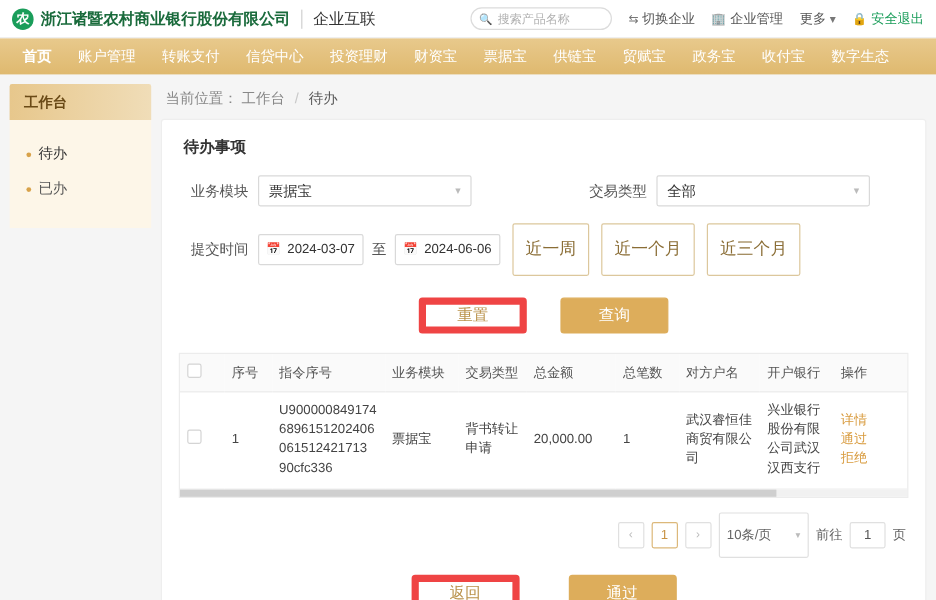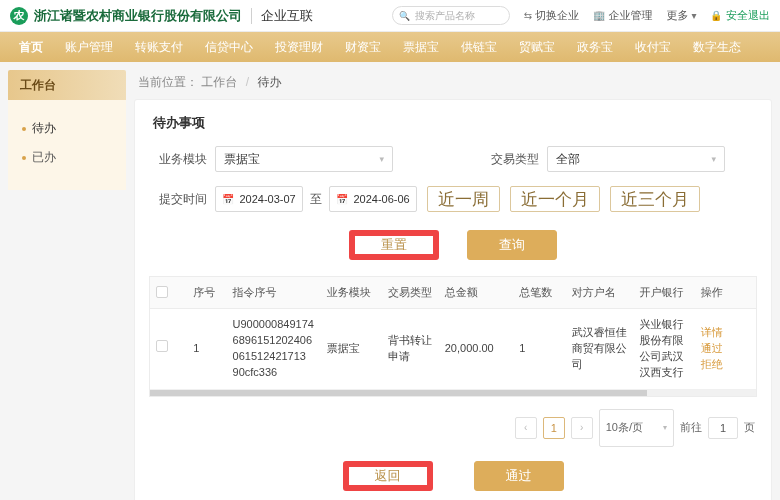--- a/index.html
+++ b/index.html
@@ -141,23 +141,23 @@
   .gap-mid { width: 88px; }
   .date-input {
     width: 88px; height: 26px;
     border: 1px solid #d9d9d9; border-radius: 2px; background: #fff;
     display: flex; align-items: center; gap: 5px;
     padding: 0 6px; font-size: 11px; color: #333;
   }
   .cal-ic { color: #b5b5b5; font-size: 10px; }
   .to-word { margin: 0 7px; font-size: 12px; color: #555; }
   .qbtn {
-    height: 26px; min-width: 60px;
+    height: 44px; min-width: 60px;
     border: 1px solid #dcc79c; border-radius: 2px;
-    background: #fff; color: #8a6d35; font-size: 17px;
+    background: #fff; color: #8a6d35; font-size: 14px;
     display: flex; align-items: center; justify-content: center;
     margin-left: 10px; padding: 0 10px;
   }
 
   .btn-row {
     display: flex; justify-content: center; gap: 28px;
     margin: 18px 0 16px 0;
   }
   .btn {
     width: 90px; height: 30px; border-radius: 3px;

